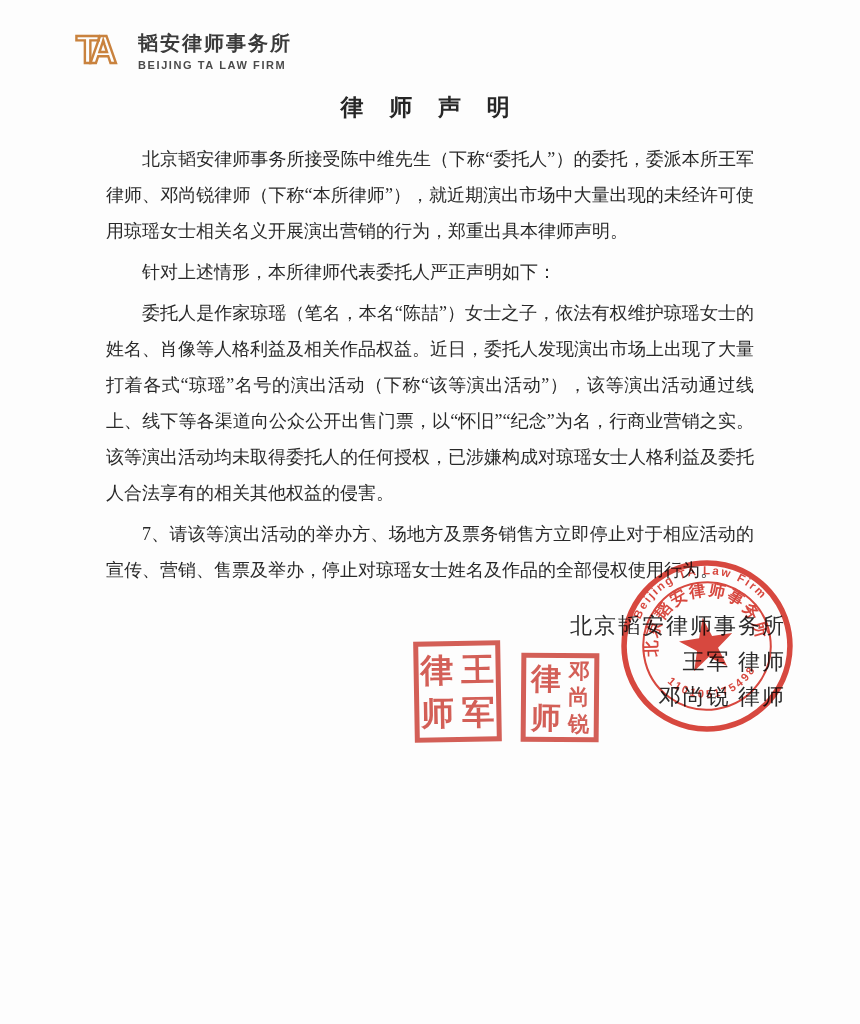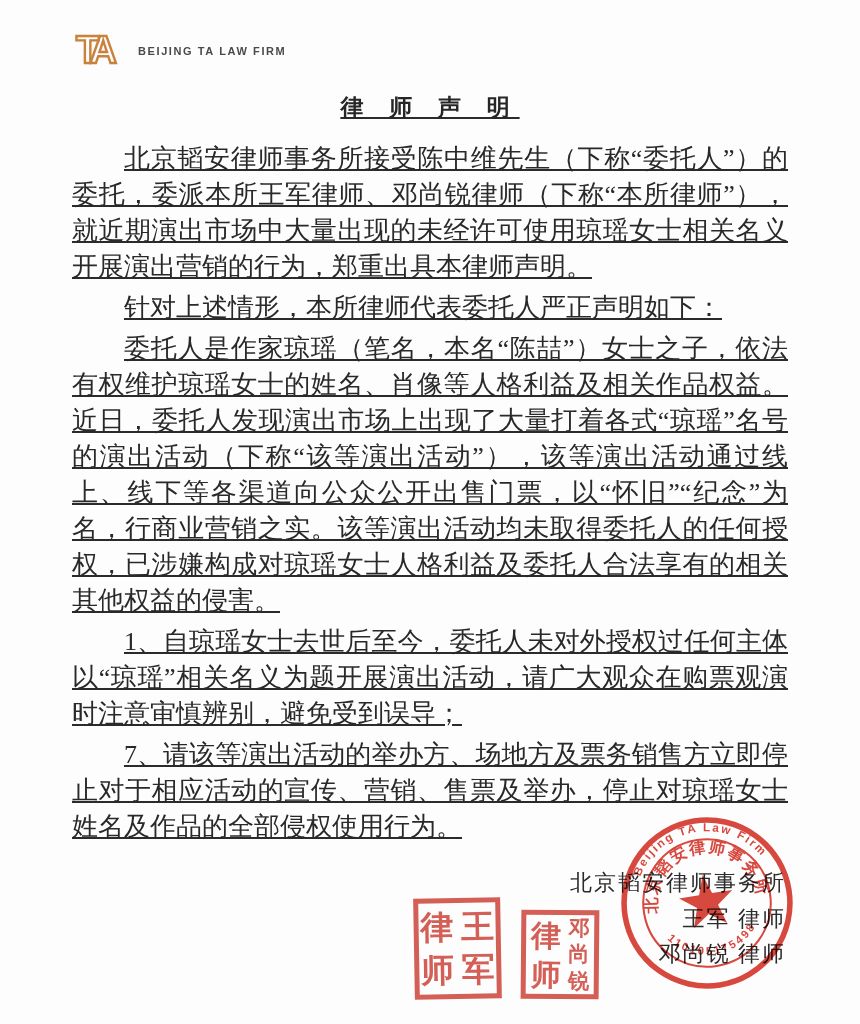--- a/index.html
+++ b/index.html
@@ -15,32 +15,32 @@
   .page { width: 860px; height: 816px; position: relative; }
 
   
   .header { padding: 26px 0 0 74px; display: flex; align-items: center; gap: 10px; height: 74px; }
   .logo-mark svg { display: block; }
   .firm-names { display: flex; flex-direction: column; justify-content: center; }
   .firm-cn { font-size: 20px; font-weight: bold; color: #3a3a3a; letter-spacing: 2px; font-family: "Liberation Sans", sans-serif; }
   .firm-en { font-size: 11px; font-weight: bold; color: #4a4a4a; letter-spacing: 1.6px; font-family: "Liberation Sans", sans-serif; margin-top: 2px; }
 
   
-  .doc { padding: 0 72px; text-decoration: underline; }
+  .doc { padding: 0 106px; }
   .doc-title {
     text-align: center;
     font-size: 23px;
     font-weight: bold;
     letter-spacing: 10px;
     color: #262626;
     margin-top: 18px;
     margin-bottom: 18px;
   }
   .doc p {
-    font-size: 26px;
+    font-size: 18px;
     line-height: 36px;
     text-align: justify;
     text-indent: 2em;
     margin-bottom: 5px;
     color: #292929;
   }
 
   
   .sig-zone { position: relative; width: 860px; height: 218px; }
   .sig-line { position: absolute; right: 74px; font-size: 22px; color: #2b2b2b; letter-spacing: 2px; white-space: nowrap; }
@@ -85,31 +85,31 @@
 
 <div class="page">
 
   <div class="header">
     <div class="logo-mark">
       <svg width="54" height="42" viewBox="0 0 54 42" aria-hidden="true">
         <text x="2" y="34" font-family="Liberation Sans, sans-serif" font-size="38" font-weight="bold" letter-spacing="-7" fill="none" stroke="#c9823e" stroke-width="2.4">TA</text>
       </svg>
     </div>
     <div class="firm-names">
+      <div class="firm-cn">韬安律师事务所</div>
       <div class="firm-en">BEIJING TA LAW FIRM</div>
     </div>
   </div>
 
   <div class="doc">
     <div class="doc-title">律 师 声 明</div>
 
     <p>北京韬安律师事务所接受陈中维先生（下称“委托人”）的委托，委派本所王军律师、邓尚锐律师（下称“本所律师”），就近期演出市场中大量出现的未经许可使用琼瑶女士相关名义开展演出营销的行为，郑重出具本律师声明。</p>
     <p>针对上述情形，本所律师代表委托人严正声明如下：</p>
     <p>委托人是作家琼瑶（笔名，本名“陈喆”）女士之子，依法有权维护琼瑶女士的姓名、肖像等人格利益及相关作品权益。近日，委托人发现演出市场上出现了大量打着各式“琼瑶”名号的演出活动（下称“该等演出活动”），该等演出活动通过线上、线下等各渠道向公众公开出售门票，以“怀旧”“纪念”为名，行商业营销之实。该等演出活动均未取得委托人的任何授权，已涉嫌构成对琼瑶女士人格利益及委托人合法享有的相关其他权益的侵害。</p>
-    <p>1、自琼瑶女士去世后至今，委托人未对外授权过任何主体以“琼瑶”相关名义为题开展演出活动，请广大观众在购票观演时注意审慎辨别，避免受到误导；</p>
     <p>7、请该等演出活动的举办方、场地方及票务销售方立即停止对于相应活动的宣传、营销、售票及举办，停止对琼瑶女士姓名及作品的全部侵权使用行为。</p>
   </div>
 
   <div class="sig-zone">
 
     <div class="sig-line sig-firm">北京韬安律师事务所</div>
     <div class="sig-line sig-lawyer1">王军 律师</div>
     <div class="sig-line sig-lawyer2">邓尚锐 律师</div>
 
     <div class="stamp stamp1">

